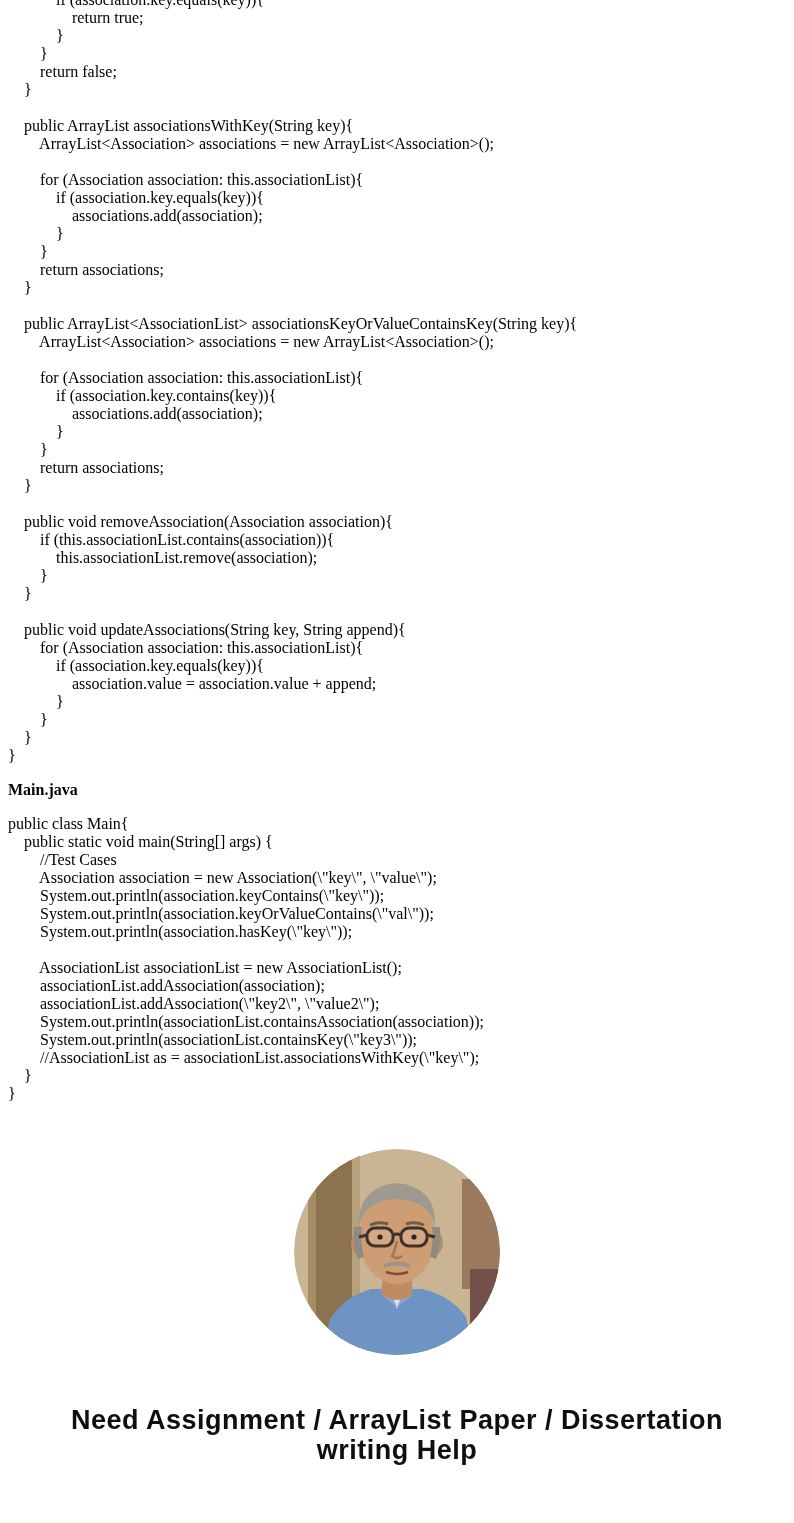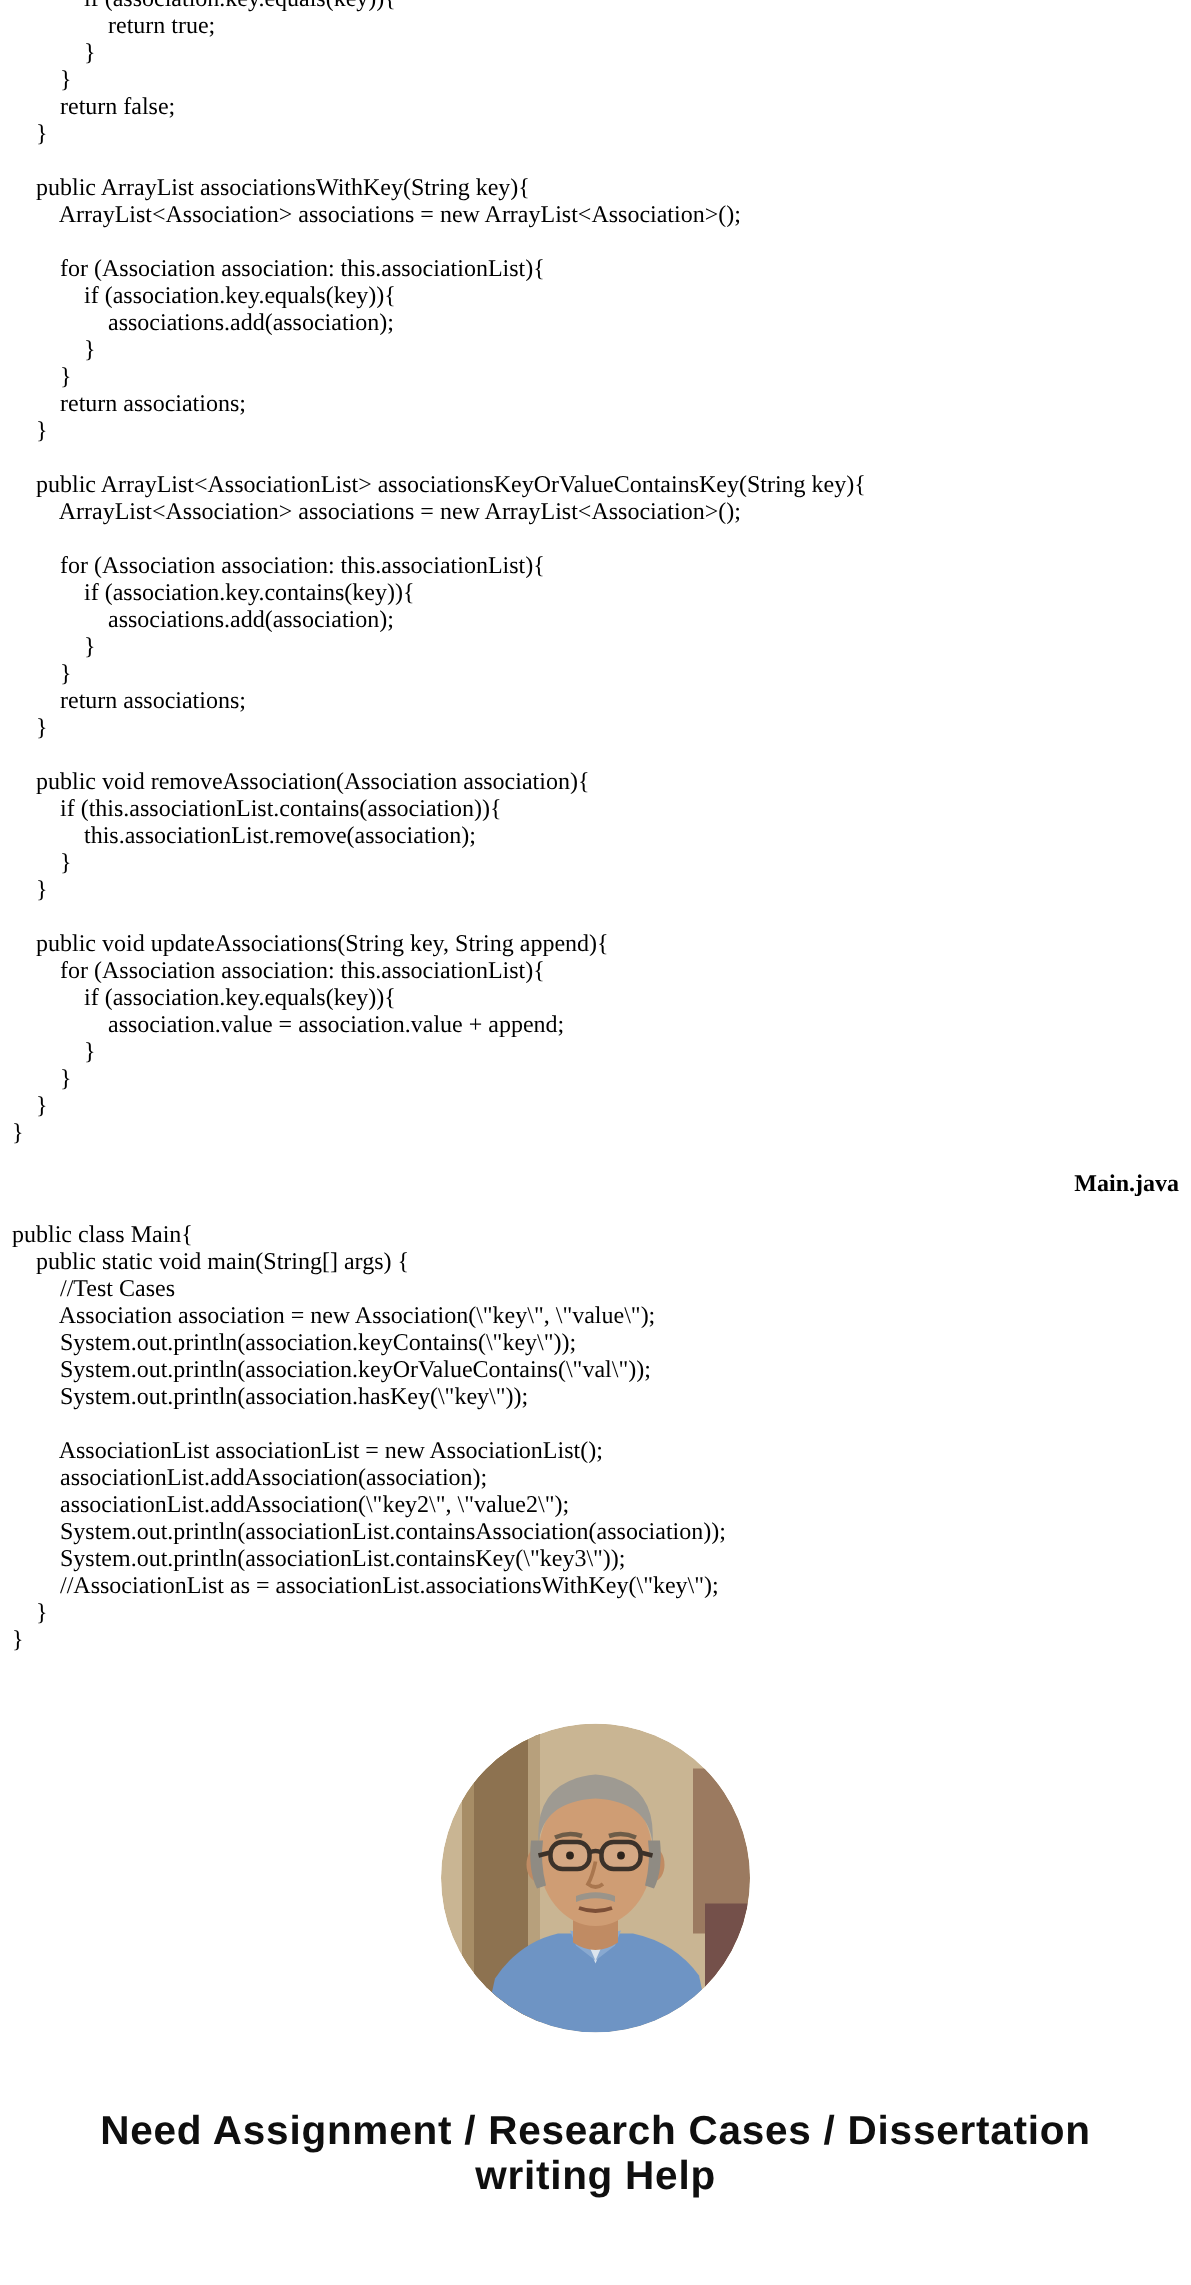--- a/index.html
+++ b/index.html
@@ -23,21 +23,20 @@
   }
   pre.code.first {
     margin-top: -9px; 
   }
   .file-heading {
     font-family: "Liberation Serif", "DejaVu Serif", serif;
     font-size: 16px;
     line-height: 18px;
     font-weight: bold;
     margin: 16px 0;
-    text-align: right;
   }
   .avatar-section {
     margin-top: 46px;
     display: flex;
     justify-content: center;
   }
   .avatar-circle {
     width: 206px;
     height: 206px;
     border-radius: 50%;
@@ -158,16 +157,16 @@
         <circle cx="86" cy="88" r="2.6" fill="#2e241c"></circle>
         <circle cx="120" cy="88" r="2.6" fill="#2e241c"></circle>
         <path d="M103 92 Q101 102 98 107 Q103 111 108 107" stroke="#a9764e" stroke-width="2.5" fill="none"></path>
         <path d="M90 115 Q103 110 116 115 L116 119 Q103 114 90 119 Z" fill="#9a948a"></path>
         <path d="M92 123 Q103 127 114 123" stroke="#7c4f37" stroke-width="2.5" fill="none"></path>
       </g>
     </svg>
   </div>
 
   <div class="footer-banner">
-    <div>Need Assignment / Research Cases / Dissertation writing Help</div>
+    <div>Need Assignment / ArrayList Paper / Dissertation writing Help</div>
   </div>
 
 </div>
 
 </body></html>

